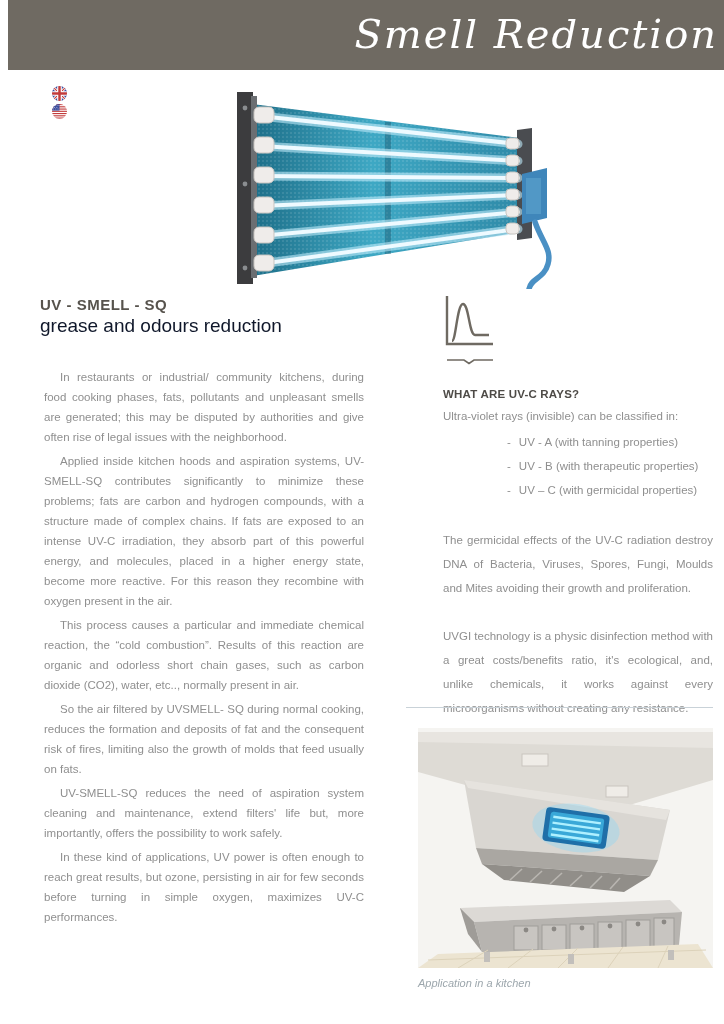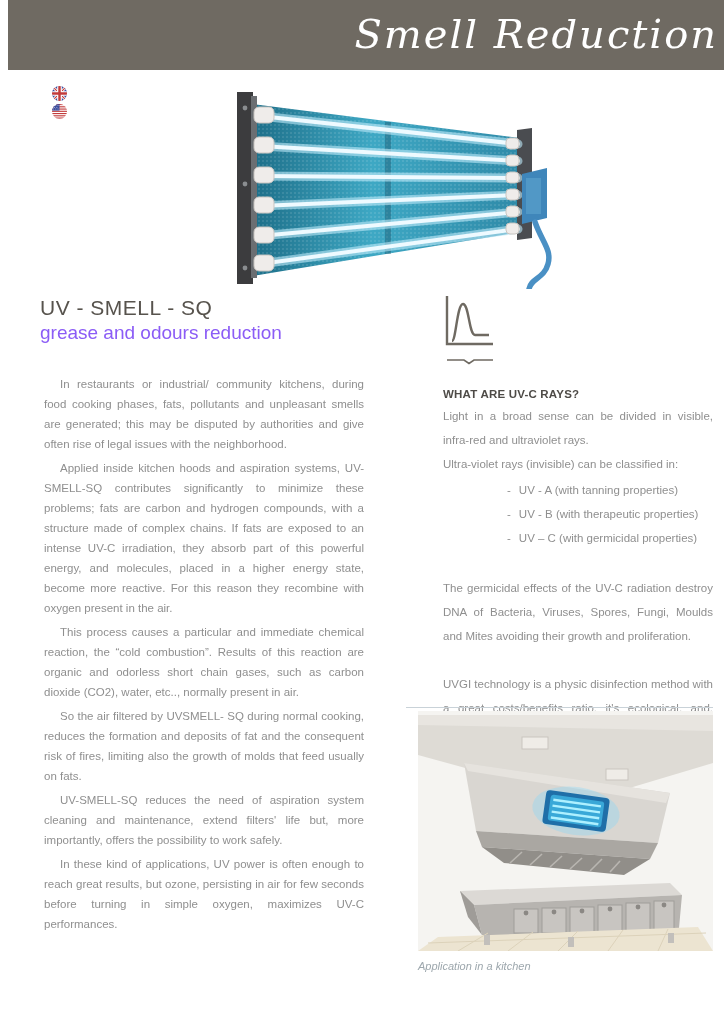--- a/index.html
+++ b/index.html
@@ -20,43 +20,43 @@
     color:#ffffff;letter-spacing:2px;white-space:nowrap;
   }
   
   .flags{position:absolute;left:52px;top:86px;width:16px;}
   .flag{display:block;width:15px;height:15px;margin-bottom:3px;cursor:pointer;}
   
   .product-figure{position:absolute;left:222px;top:84px;width:330px;height:205px;}
   
   .left-col{position:absolute;left:40px;top:296px;width:328px;}
   .left-title{
-    margin:0;font-size:21px;font-weight:400;color:#57534d;letter-spacing:0.5px;
+    margin:0;font-size:15px;font-weight:700;color:#57534d;letter-spacing:0.5px;
   }
   .left-subtitle{
-    margin:2px 0 0 0;font-size:19px;font-weight:400;color:#8b5cf6;
+    margin:2px 0 0 0;font-size:19px;font-weight:400;color:#0f172a;
   }
   .body-text{ color:#8f8f8f;font-size:11.5px;line-height:20px;text-align:justify; }
   .left-col .body{margin-top:30px;}
   .left-col p{margin:4px;text-indent:16px;}
   .right-col{position:absolute;left:443px;top:292px;width:270px;}
   .uv-icon{display:block;margin:0 0 18px 0;}
   .right-heading{
     margin:0 0 4px 0;font-size:11.5px;font-weight:700;color:#4e4b47;letter-spacing:0.2px;
   }
   .right-col .body-text{line-height:24px;}
   .right-col p{margin:0;}
   .uv-list{list-style:none;margin:2px;padding:0 0 0 62px;}
   .uv-list li{line-height:24px;color:#8f8f8f;font-size:11.5px;}
   .uv-list li::before{content:"-";margin-right:8px;}
   .spacer-line{height:24px;}
   
   .kitchen-figure{
     position:absolute;left:406px;top:707px;width:307px;
-    border-top:1px solid #c9d2d8;padding-top:3px;
+    border-top:1px solid #c9d2d8;padding-top:20px;
   }
   .kitchen-art{display:block;margin-left:12px;}
   .kitchen-caption{
     margin:5px 0 0 12px;font-style:italic;font-size:11px;color:#9da7ad;
   }
 </style>
 </head>
 <body>
 
 <div class="page">
@@ -191,21 +191,20 @@
   <section class="right-col">
     <span class="uv-icon">
       <svg viewBox="0 0 52 74" width="52" height="74" fill="none" stroke="#6f6a62">
         <path d="M4,4 V52 H50" stroke-width="2.4"></path>
         <path d="M9,49 C13,49 14,12 20,12 C26,12 26,43 32,43 L46,43" stroke-width="2.4"></path>
         <path d="M4,68 H21 L26,71.5 L31,68 H50" stroke-width="1.6"></path>
       </svg>
     </span>
     <h3 class="right-heading">WHAT ARE UV-C RAYS?</h3>
     <div class="body-text">
-      <p>Light in a broad sense can be divided in visible, infra-red and ultraviolet rays.</p>
       <p>Ultra-violet rays (invisible) can be classified in:</p>
       <ul class="uv-list">
         <li>UV - A (with tanning properties)</li>
         <li>UV - B (with therapeutic properties)</li>
         <li>UV – C (with germicidal properties)</li>
       </ul>
       <div class="spacer-line"></div>
       <p>The germicidal effects of the UV-C radiation destroy DNA of Bacteria, Viruses, Spores, Fungi, Moulds and Mites avoiding their growth and proliferation.</p>
       <div class="spacer-line"></div>
       <p>UVGI technology is a physic disinfection method with a great costs/benefits ratio, it's ecological, and, unlike chemicals, it works against every microorganisms without creating any resistance.</p>

